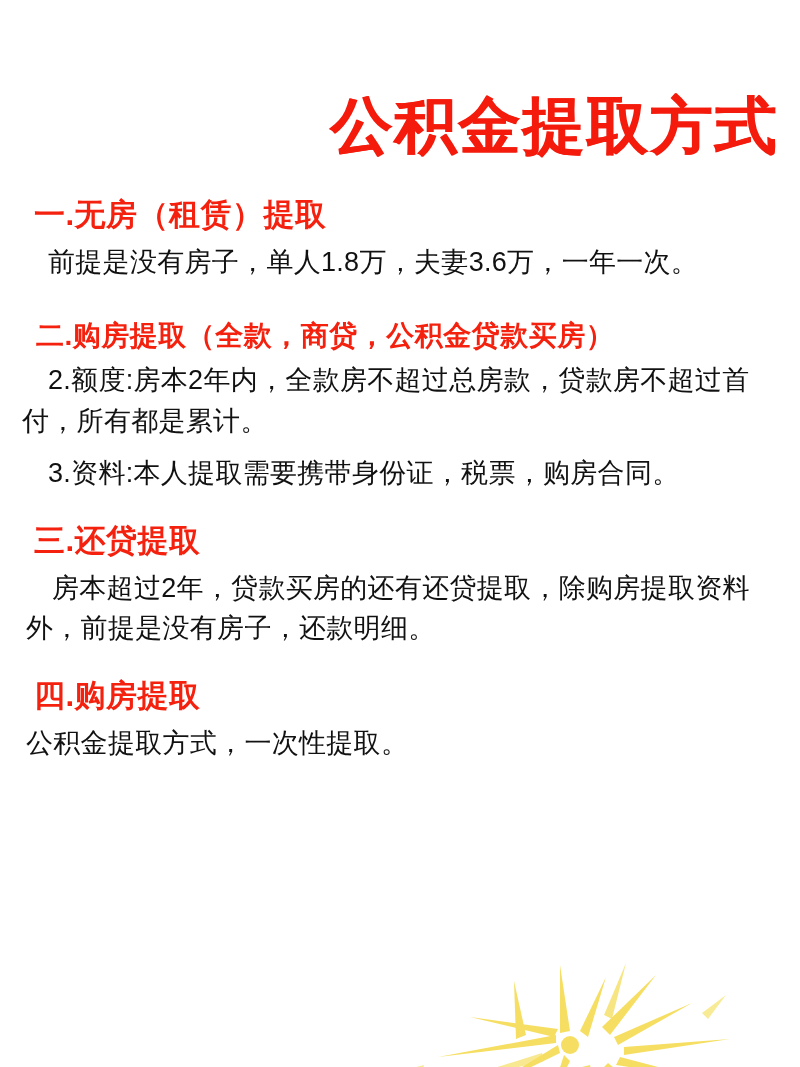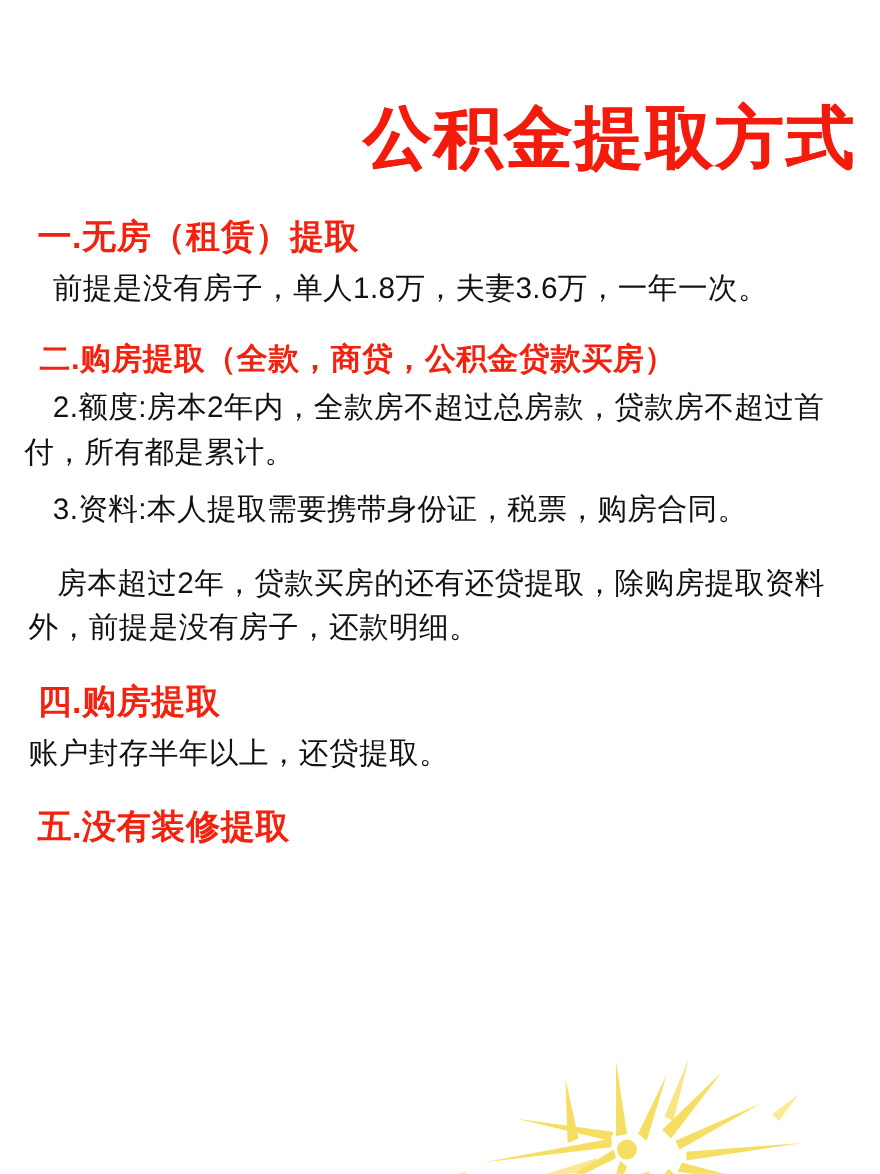--- a/index.html
+++ b/index.html
@@ -50,21 +50,21 @@
     margin: 0 0 12px 0;
     letter-spacing: 0.3px;
   }
   .para.indent {
     text-indent: 26px;
   }
   .blk {
     margin-bottom: 16px;
   }
   .sec1 .heading { margin-top: 0; }
-  .sec2 { margin-top: 24px; }
+  .sec2 { margin-top: 34px; }
   .sec3 { margin-top: 26px; }
   .sec4 { margin-top: 26px; }
   .sec5 { margin-top: 26px; }
   .sec3 .para, .sec4 .para { margin-left: 4px; }
   .sparkle {
     position: absolute;
     right: 46px;
     bottom: 38px;
     width: 380px;
     height: 160px;
@@ -83,31 +83,29 @@
     <div class="para indent">前提是没有房子，单人1.8万，夫妻3.6万，一年一次。</div>
   </div>
 
   <div class="blk sec2">
     <div class="heading h2">二.购房提取（全款，商贷，公积金贷款买房）</div>
     <div class="para indent">2.额度:房本2年内，全款房不超过总房款，贷款房不超过首付，所有都是累计。</div>
     <div class="para indent">3.资料:本人提取需要携带身份证，税票，购房合同。</div>
   </div>
 
   <div class="blk sec3">
+    <div class="heading">三.还贷提取</div>
     <div class="para indent">房本超过2年，贷款买房的还有还贷提取，除购房提取资料外，前提是没有房子，还款明细。</div>
   </div>
 
   <div class="blk sec4">
     <div class="heading">四.购房提取</div>
-    <div class="para">账户封存半年以上，还贷提取。</div>
+    <div class="para">公积金提取方式，一次性提取。</div>
   </div>
 
-  <div class="blk sec5">
-    <div class="heading">五.没有装修提取</div>
-  </div>
 
   <svg class="sparkle" viewBox="0 0 380 160">
     <g fill="#f5dd5a" opacity="0.95">
       <polygon points="140,20 152,74 142,78"></polygon>
       <polygon points="186,4 196,70 186,72"></polygon>
       <polygon points="232,16 206,70 214,76"></polygon>
       <polygon points="282,14 228,66 236,74"></polygon>
       <polygon points="318,42 240,76 244,84"></polygon>
       <polygon points="356,78 250,86 250,94"></polygon>
       <polygon points="330,118 246,96 242,104"></polygon>

